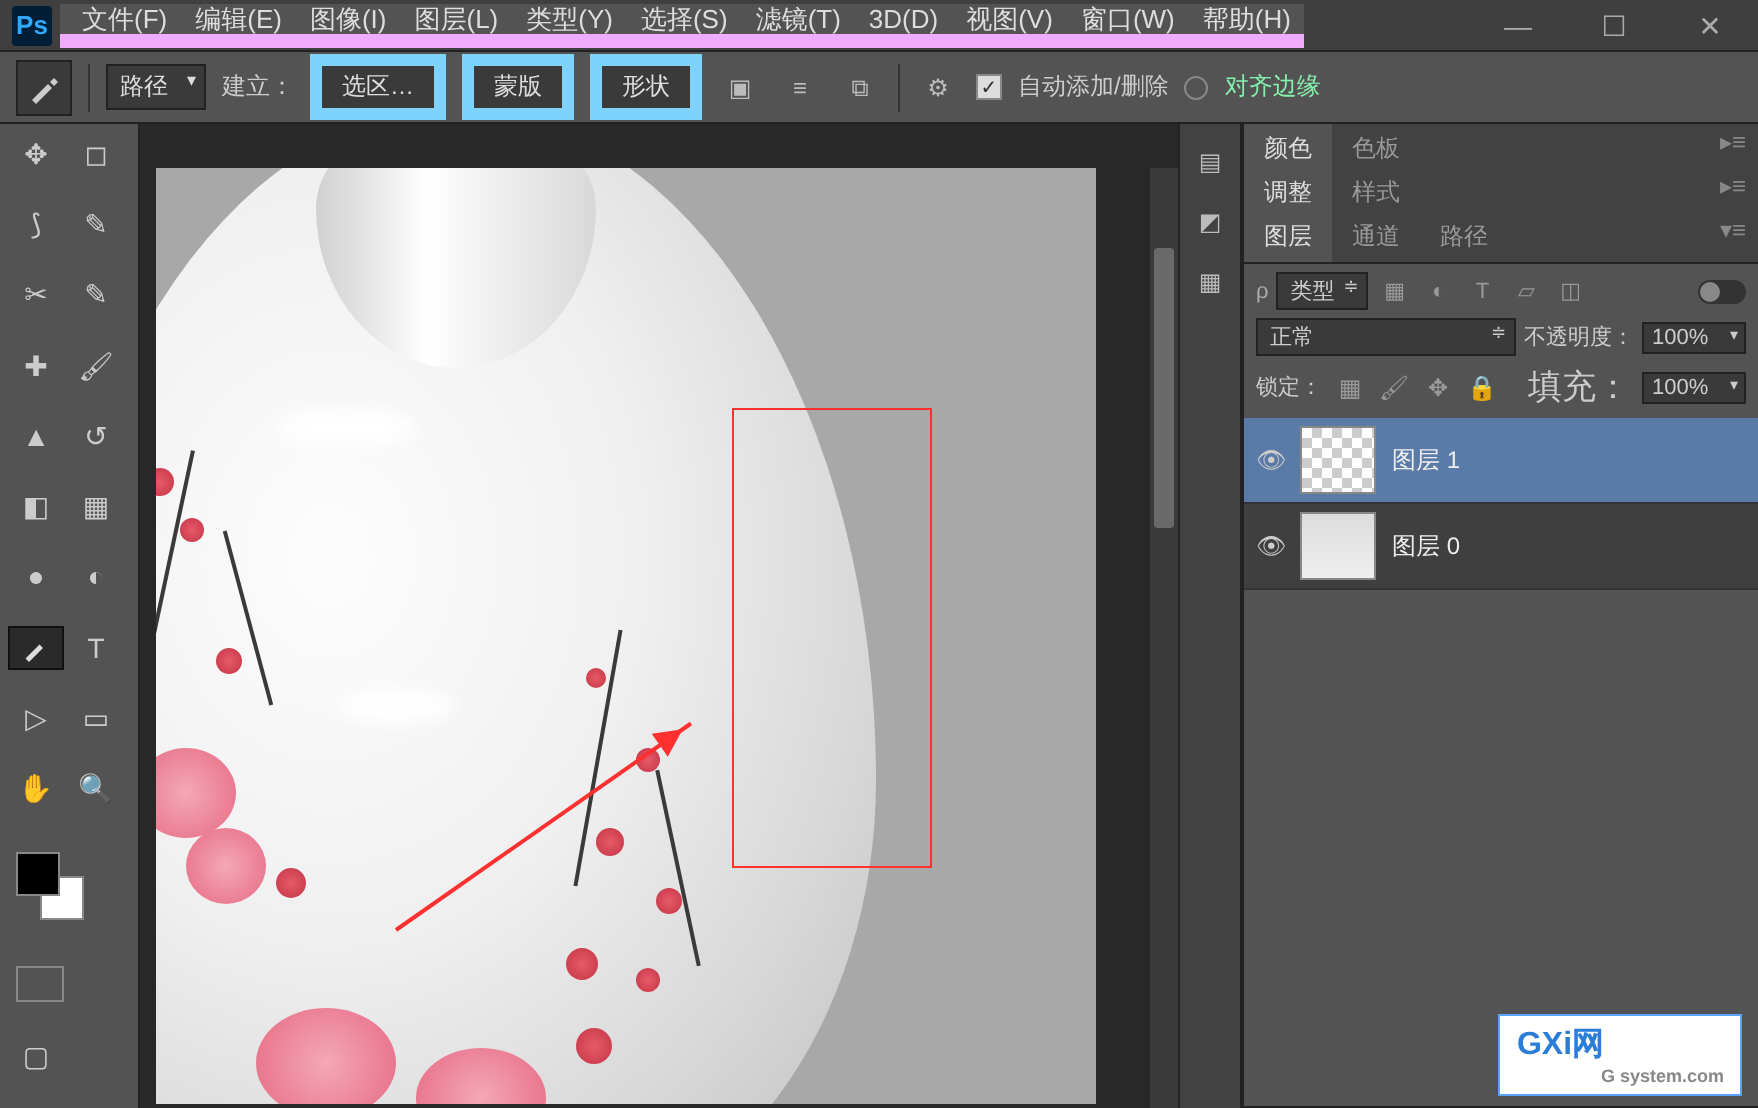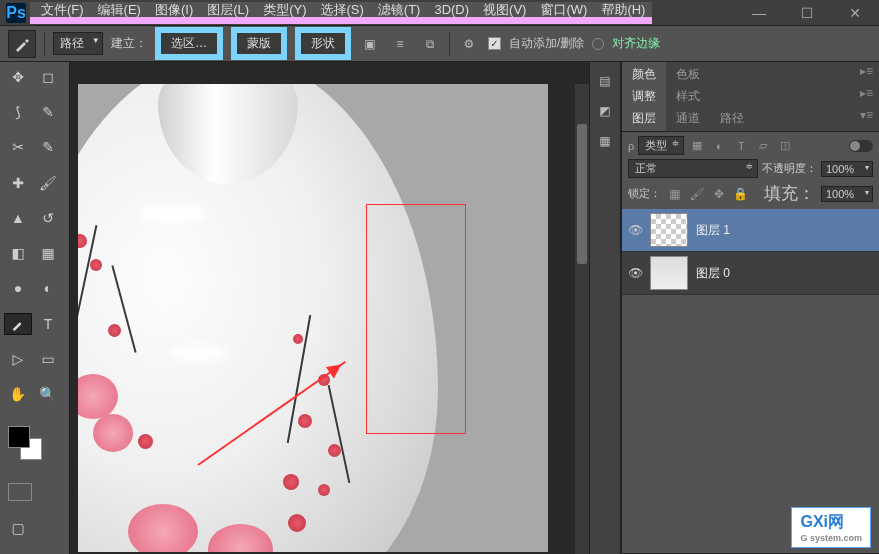--- a/index.html
+++ b/index.html
@@ -1,19 +1,19 @@
 <!DOCTYPE html>
 <html><head>
 <meta charset="utf-8">
 <style>
 * { margin: 0; padding: 0; box-sizing: border-box; font-family: "Microsoft YaHei", Arial, sans-serif; }
 body { background: #535353; color: #ccc; width: 879px; height: 554px; overflow: hidden; font-size: 12px; position: relative; }
 
 .titlebar { height: 26px; background: #3f3f3f; display: flex; align-items: center; border-bottom: 1px solid #222; }
-.ps-logo { width: 20px; height: 20px; background: #001e36; color: #31a8ff; font-weight: bold; font-size: 16px; display: flex; align-items: center; justify-content: center; margin: 0 6px; border-radius: 2px; }
+.ps-logo { width: 20px; height: 20px; background: #001e36; color: #31a8ff; font-weight: bold; font-size: 13px; display: flex; align-items: center; justify-content: center; margin: 0 6px; border-radius: 2px; }
 .win-controls { margin-left: auto; display: flex; }
 .win-btn { width: 48px; height: 20px; display: flex; align-items: center; justify-content: center; color: #aaa; font-size: 14px; }
 
 .menubar { height: 22px; background: #535353; display: flex; align-items: center; padding-left: 4px; border-bottom: 7px solid #f0abfc; position: absolute; top: 2px; left: 30px; }
 .menu-item { padding: 3px 7px; color: #ddd; font-size: 13px; cursor: default; }
 
 .options-bar { height: 36px; background: #535353; border-bottom: 1px solid #222; display: flex; align-items: center; padding: 0 8px; gap: 8px; }
 .tool-preset { width: 28px; height: 28px; background: #3a3a3a; border: 1px solid #222; display:flex;align-items:center;justify-content:center; }
 .dropdown { background: #3a3a3a; border: 1px solid #222; padding: 2px 18px 2px 6px; color: #ddd; font-size: 12px; position: relative; }
 .dropdown::after { content: "▾"; position: absolute; right: 4px; font-size: 9px; }
@@ -76,21 +76,21 @@
 
 .layer-list { background: #3f3f3f; }
 .layer { display: flex; align-items: center; padding: 4px 6px; border-bottom: 1px solid #333; gap: 8px; }
 .layer.selected { background: #5a7aa8; }
 .eye { width: 14px; color: #ccc; }
 .layer-thumb { width: 38px; height: 34px; background: #fff; border: 1px solid #888; }
 .checker { background: repeating-conic-gradient(#ccc 0 25%, #fff 0 50%) 0 0/10px 10px; }
 .layer-name { font-size: 12px; color: #eee; }
 
 .watermark { position: absolute; right: 8px; bottom: 6px; background: #fff; border: 1px solid #5aa5ff; padding: 4px 8px; font-size: 16px; color: #2a7ed8; font-weight: bold; }
-.wm-sub { font-size: 9px; color: #888; display:block; text-align:center; }
+.wm-sub { font-size: 9px; color: #888; display:block; text-align:center;margin-left:42px; }
 </style>
 </head>
 <body>
 
 <div class="titlebar">
   <div class="ps-logo">Ps</div>
   <div class="menubar">
     <div class="menu-item">文件(F)</div>
     <div class="menu-item">编辑(E)</div>
     <div class="menu-item">图像(I)</div>

